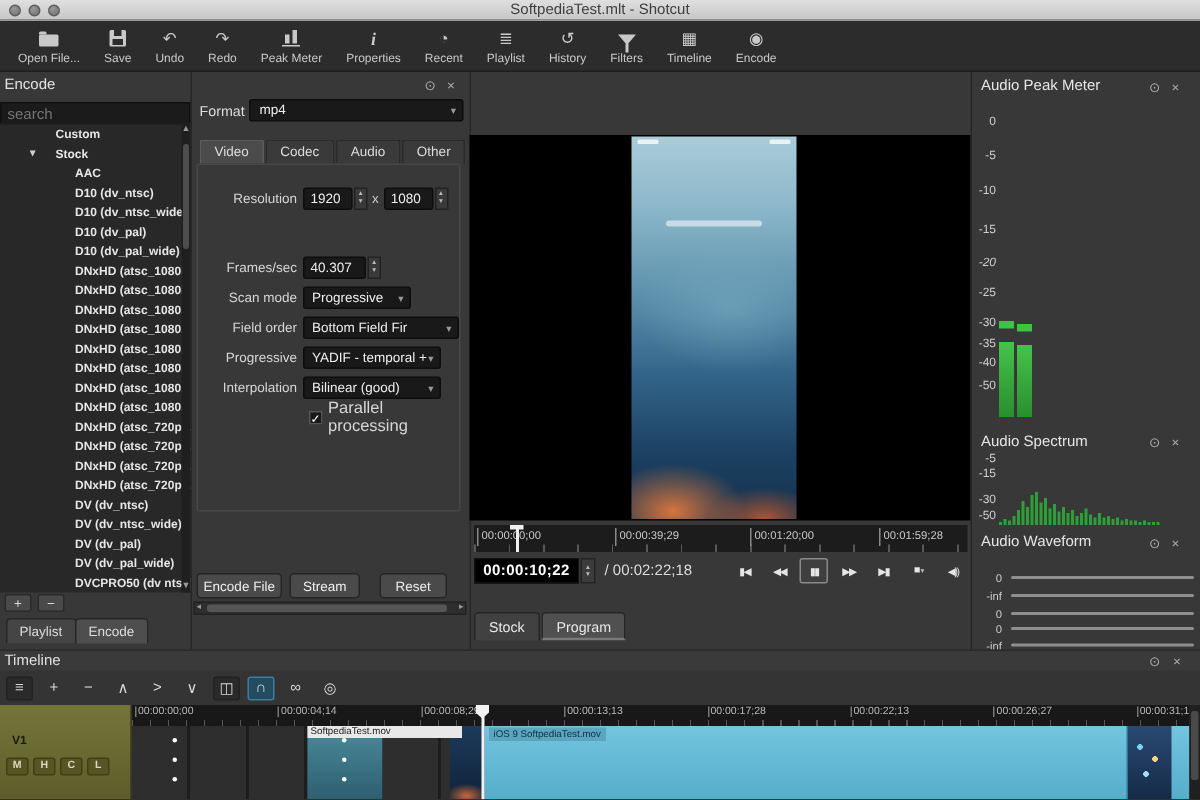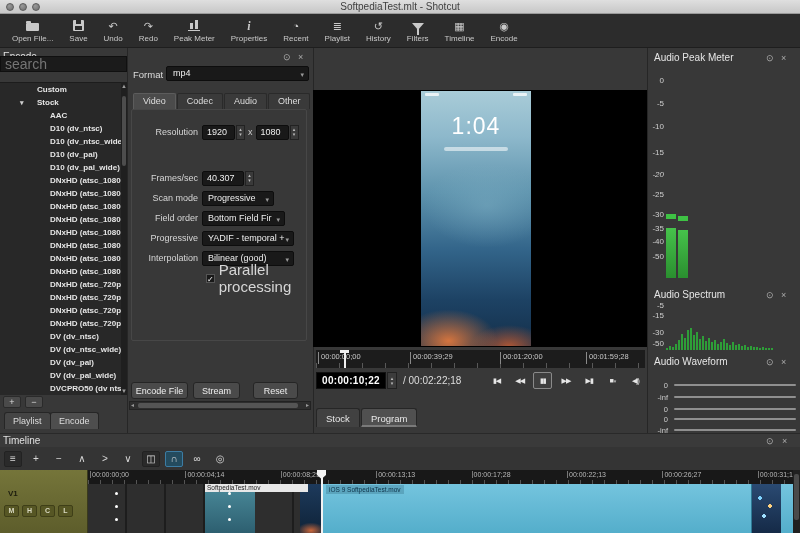--- a/index.html
+++ b/index.html
@@ -24,21 +24,21 @@
   .ic-floppy::after{content:"";position:absolute;bottom:1px;left:2px;width:7px;height:4px;background:#2c2c2c}
   .ic-meter{width:12px;height:11px;border-bottom:1px solid #c9c9c9;position:relative}
   .ic-meter::before{content:"";position:absolute;bottom:1px;left:2px;width:3px;height:6px;background:#c9c9c9}
   .ic-meter::after{content:"";position:absolute;bottom:1px;right:2px;width:3px;height:9px;background:#c9c9c9}
   .ic-funnel{width:0;height:0;border-left:6px solid transparent;border-right:6px solid transparent;border-top:7px solid #c9c9c9;position:relative;margin-top:1px}
   .ic-funnel::after{content:"";position:absolute;left:-1px;top:-1px;width:2px;height:6px;background:#c9c9c9}
   .ic-info{font-family:"Liberation Serif",serif;font-weight:bold;font-style:italic;font-size:12px}
 
   
   #enc-title{left:3px;top:51px;font-size:10px;color:#e2e2e2}
-  #enc-search{left:0;top:56px;width:127px;height:16px;background:#1b1b1b;border:1px solid #101010;color:#999;font-size:14px;padding:0 4px;font-family:"Liberation Sans",sans-serif}
+  #enc-search{left:0;top:68px;width:127px;height:16px;background:#1b1b1b;border:1px solid #101010;color:#999;font-size:10px;padding:0 4px;font-family:"Liberation Sans",sans-serif}
   #preset-list{left:0;top:82px;width:127px;height:313px;background:#282828;border-top:1px solid #1c1c1c;overflow:hidden}
   .preset-row{position:relative;height:13px;line-height:13px;font-size:8px;font-weight:bold;color:#e6e6e6;white-space:nowrap;overflow:hidden}
   .preset-row .exp{position:absolute;left:20px;top:0;font-size:7px;color:#cfcfcf}
   .ind1{padding-left:37px}.ind2{padding-left:50px}
   #preset-scroll{left:121px;top:82px;width:6px;height:313px;background:#1f1f1f}
   #preset-thumb{left:122px;top:96px;width:4px;height:70px;background:#4d4d4d;border-radius:2px}
   .scroll-arr{position:absolute;font-size:6px;color:#9a9a9a;left:121px;width:6px;text-align:center}
   #btn-add,#btn-del{top:396px;width:18px;height:12px;background:#4a4a4a;border:1px solid #2a2a2a;border-radius:2px;color:#ddd;font-size:9px;line-height:10px;text-align:center}
   #btn-add{left:3px}#btn-del{left:25px}
   .panel-tab{top:412px;height:17px;background:#454545;border:1px solid #262626;border-bottom:none;border-radius:3px 3px 0 0;font-size:9px;color:#ddd;padding:3px 8px 0}
@@ -288,54 +288,53 @@
             <span>▴</span>
             <span>▾</span>
           </div>
       </div>
       <div class="frow" style="top:80px">
         <div class="flab">Scan mode</div>
         <div class="fdd" style="width:72px"><span>Progressive</span><span class="dd-arr">▾</span></div>
       </div>
       <div class="frow" style="top:100px">
         <div class="flab">Field order</div>
-        <div class="fdd" style="width:83px"><span>Bottom Field Fir</span><span class="dd-arr">▾</span></div>
+        <div class="fdd" style="width:104px"><span>Bottom Field Fir</span><span class="dd-arr">▾</span></div>
       </div>
       <div class="frow" style="top:120px">
         <div class="flab">Progressive</div>
         <div class="fdd" style="width:92px"><span>YADIF - temporal +</span><span class="dd-arr">▾</span></div>
       </div>
       <div class="frow" style="top:140px">
         <div class="flab">Interpolation</div>
         <div class="fdd" style="width:92px"><span>Bilinear (good)</span><span class="dd-arr">▾</span></div>
       </div>
       <div class="frow" style="top:160px;padding-left:68px">
         <div class="chk">✓</div>
-        <div style="font-size:15px;color:#d6d6d6">Parallel processing</div>
+        <div style="font-size:11px;color:#d6d6d6">Parallel processing</div>
       </div>
     </div>
     <div class="fp-btn" style="left:3px;width:57px">Encode File</div>
     <div class="fp-btn" style="left:65px;width:47px">Stream</div>
     <div class="fp-btn" style="left:125px;width:45px">Reset</div>
     <div id="hscroll">
       <span class="hs-arr" style="left:1px">◂</span>
       <span class="hs-arr" style="right:1px">▸</span>
       <span id="hthumb"></span>
     </div>
   </div>
 
   <div class="abs vline" style="left:313px;top:48px;height:385px"></div>
 
   <div class="abs" id="preview">
     <div id="phone">
       <div id="phone-status">
           <i></i>
           <i></i>
         </div>
-      <div id="clock">1:04</div>
       <div id="dateline"></div>
     </div>
   </div>
 
   <div class="abs" id="p-ruler">
       <div class="ticks"></div>
       <span class="rlab" style="left: 2px;">00:00:00;00</span>
       <span class="rlab" style="left: 94px;">00:00:39;29</span>
       <span class="rlab" style="left: 184px;">00:01:20;00</span>
       <span class="rlab" style="left: 270px;">00:01:59;28</span>

